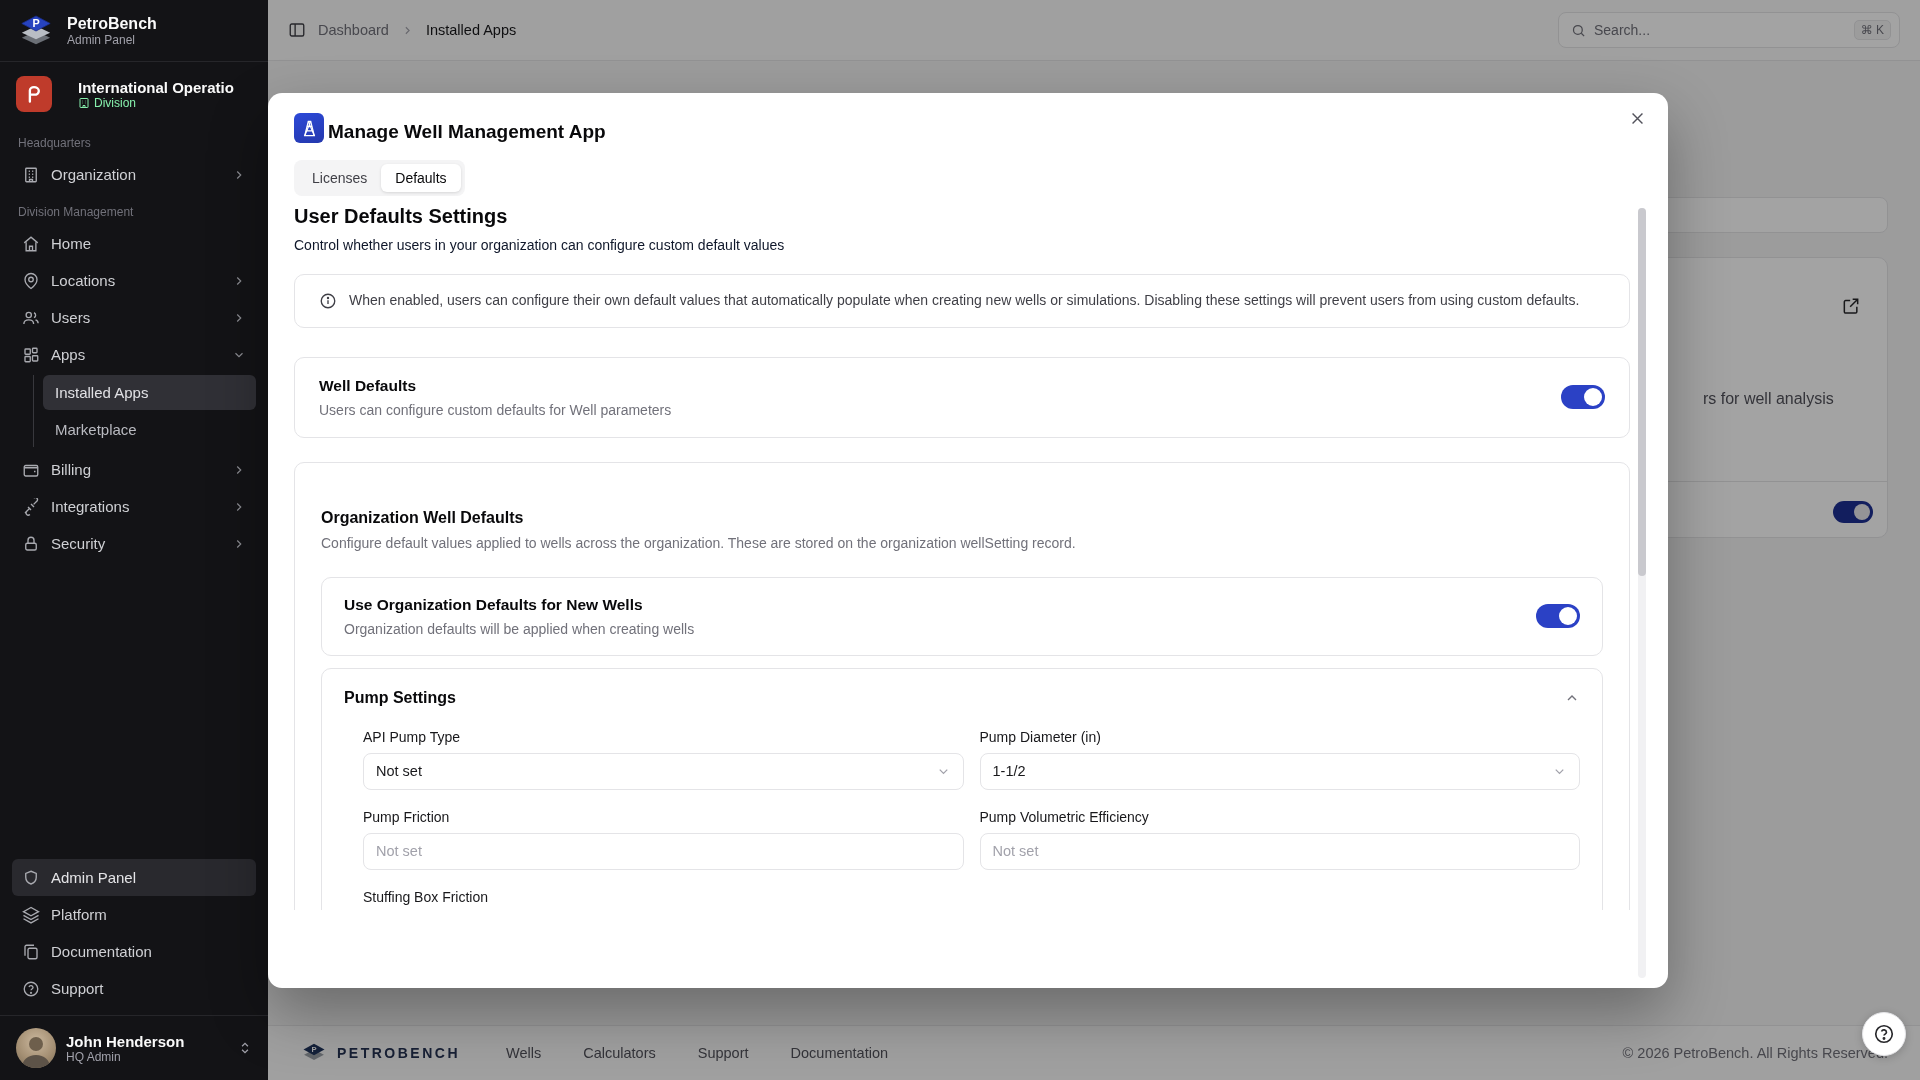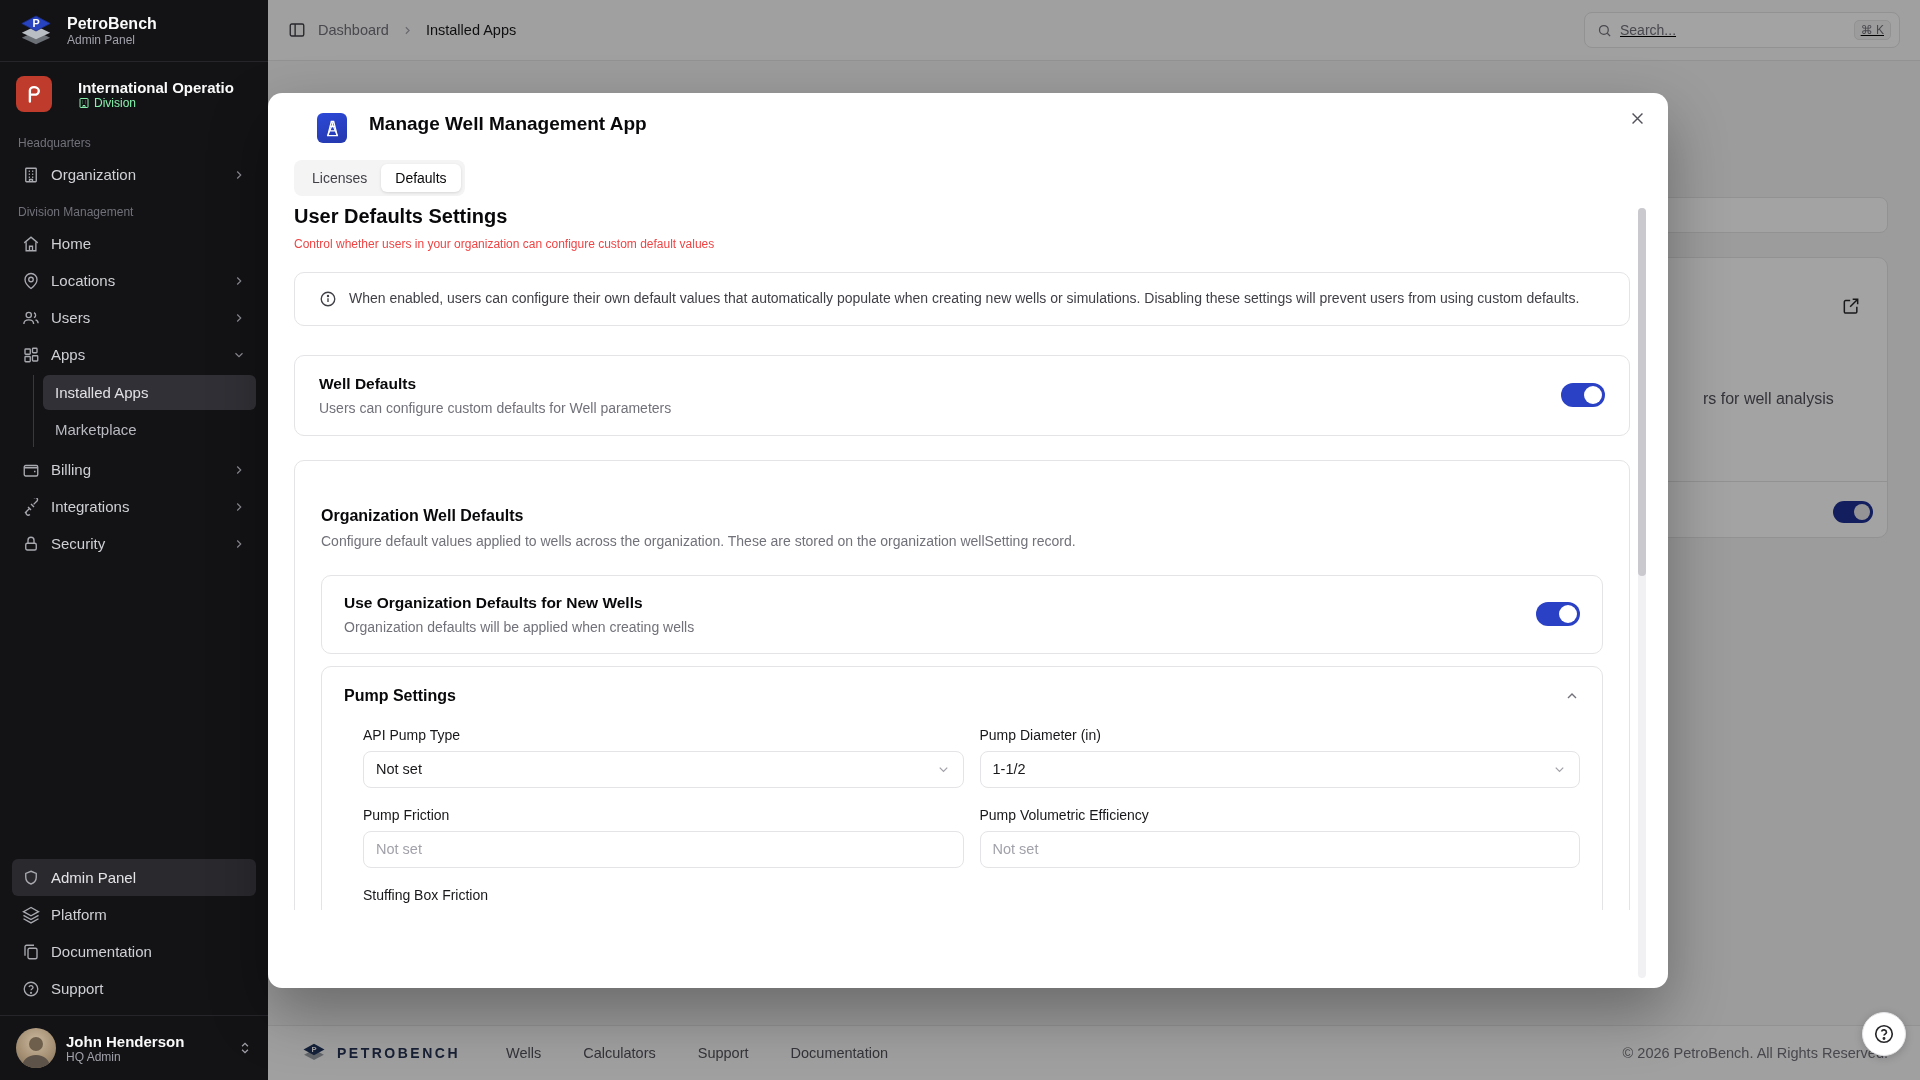--- a/index.html
+++ b/index.html
@@ -46,23 +46,23 @@
 
   
   .main { position:absolute; left:268px; top:0; right:0; bottom:0; background:#f4f4f5; }
   .topbar { position:absolute; left:0; top:0; right:0; height:61px; background:#fafafa;
     border-bottom:1px solid #e4e4e7; display:flex; align-items:center; padding:0 20px; }
   .crumbs { display:flex; align-items:center; gap:12px; font-size:14.5px; }
   .crumb-muted { color:#71717a; cursor:pointer; }
   .crumb-cur { color:#18181b; font-weight:500; }
   .crumb-sep { color:#a1a1aa; display:flex; }
   .panel-btn { color:#3f3f46; display:flex; cursor:pointer; }
-  .searchbox { margin-left:auto; width:316px; height:36px; background:#ffffff;
+  .searchbox { margin-left:auto; width:342px; height:36px; background:#ffffff;
     border:1px solid #e4e4e7; border-radius:8px; display:flex; align-items:center;
-    gap:8px; padding:0 8px 0 12px; cursor:text;text-decoration:underline; }
+    gap:8px; padding:0 8px 0 12px; cursor:text; }
   .searchbox input { border:none; outline:none; flex:1; font-size:14px; color:#18181b;
     background:transparent; font-family:"Liberation Sans",sans-serif; min-width:0; }
   .searchbox input::placeholder { color:#71717a; }
   .kbd { background:#f4f4f5; border:1px solid #e4e4e7; border-radius:5px; color:#71717a;
     font-size:12px; padding:2px 6px; white-space:nowrap; }
 
   .bg-toolbar { position:absolute; left:32px; top:197px; width:1588px; height:36px;
     background:#fff; border:1px solid #e4e4e7; border-radius:8px; }
   .bg-card { position:absolute; left:32px; top:257px; width:1588px; height:281px;
     background:#fff; border:1px solid #e4e4e7; border-radius:10px; }
@@ -85,31 +85,31 @@
   .help-fab { position:absolute; left:1862px; top:1012px; width:44px; height:44px; z-index:30;
     background:#fff; border:1px solid #e4e4e7; border-radius:50%; box-shadow:0 2px 8px rgba(0,0,0,.18);
     display:flex; align-items:center; justify-content:center; color:#27272a; cursor:pointer; }
 
   
   .modal { position:absolute; left:268px; top:93px; width:1400px; height:895px; z-index:20;
     background:#fff; border-radius:14px; box-shadow:0 25px 60px rgba(0,0,0,.32); }
   .modal-close { position:absolute; top:17px; right:22px; color:#52525b; cursor:pointer;
     background:none; border:none; display:flex; }
   .m-head { padding:20px 26px 0; }
-  .m-titlerow { display:flex; align-items:flex-start; gap:22px;margin-left:23px; }
+  .m-titlerow { display:flex; align-items:flex-end; gap:4px; }
   .app-icon { width:30px; height:30px; border-radius:6px; flex:none;
     background:linear-gradient(160deg,#2c49d8,#2438ad); display:flex; align-items:center; justify-content:center; }
   .m-title { font-size:19px; font-weight:700; color:#09090b; }
   .tabs { display:inline-flex; background:#f4f4f5; border-radius:8px; padding:4px; margin-top:17px; }
   .tab { font-size:14px; padding:6px 14px; border-radius:6px; color:#3f3f46; cursor:pointer; }
   .tab.active { background:#fff; color:#09090b; font-weight:500; box-shadow:0 1px 3px rgba(0,0,0,.12); }
 
   .m-body { position:absolute; left:0; right:0; top:107px; bottom:78px; overflow:hidden; padding:0 38px 0 26px; }
   .m-h2 { font-size:20px; font-weight:700; color:#09090b; margin-top:5px; }
-  .m-sub { font-size:12px; color:#ef4444; margin-top:9px; }
+  .m-sub { font-size:14px; color:#0f172a; margin-top:9px; }
   .card { border:1px solid #e4e4e7; border-radius:10px; background:#fff; }
   .row-card { margin-top:29px; padding:19px 24px; display:flex; align-items:center; }
   .rc-title { font-size:15.5px; font-weight:700; color:#09090b; }
   .rc-sub { font-size:14px; color:#71717a; margin-top:7px; }
   .infobox { margin-top:21px; padding:15px 24px; display:flex; gap:12px; align-items:flex-start; }
   .infobox .itxt { font-size:14px; color:#3f3f46; line-height:1.55; }
   .infobox .iic { color:#3f3f46; flex:none; margin-top:2px; }
 
   .org-card { margin-top:24px; padding:46px 26px 26px; }
   .oc-title { font-size:16px; font-weight:700; color:#09090b; }

